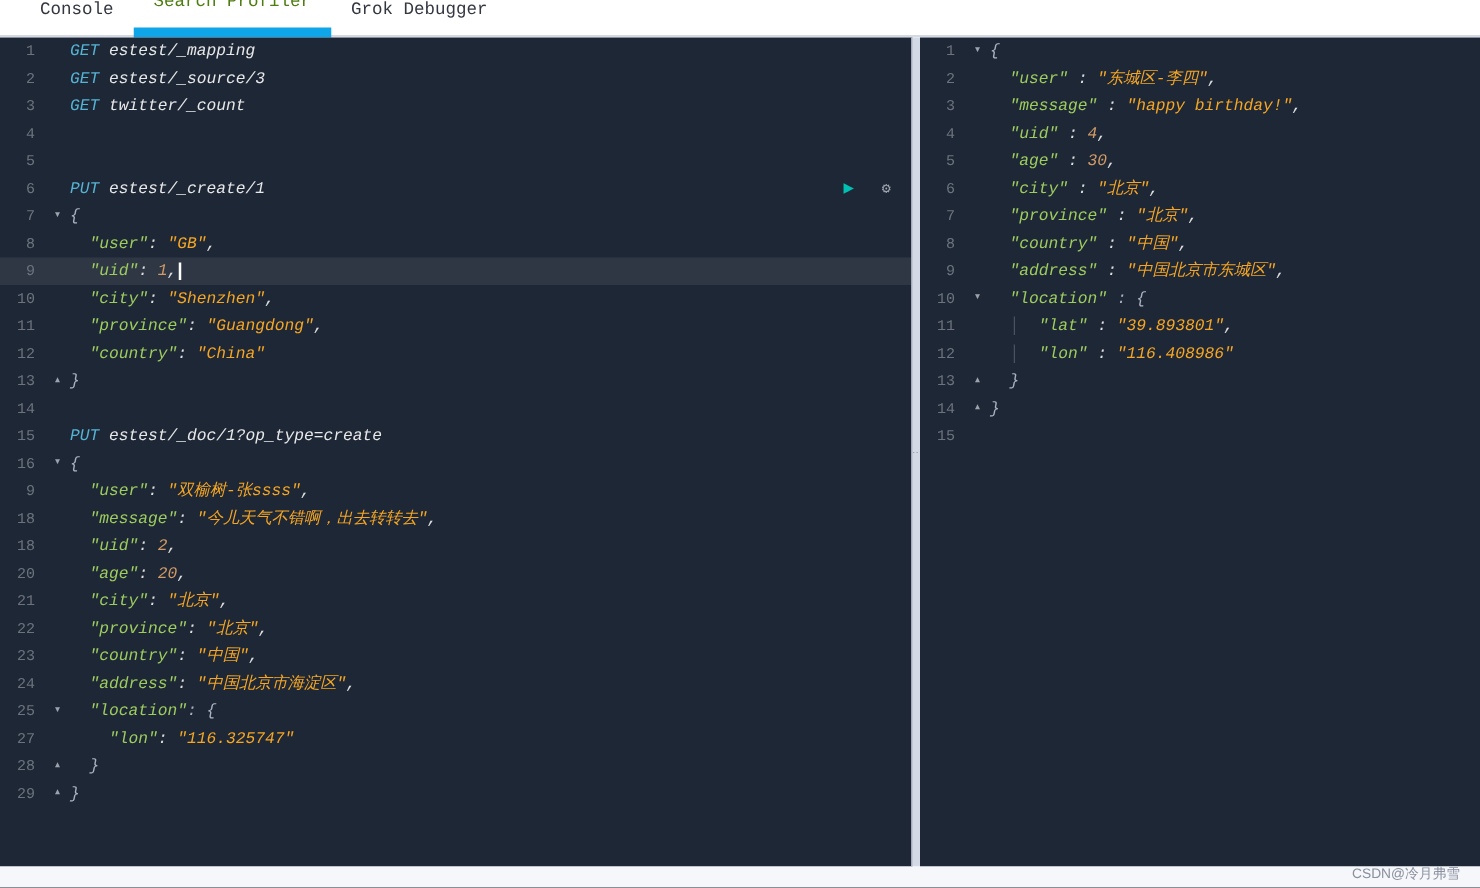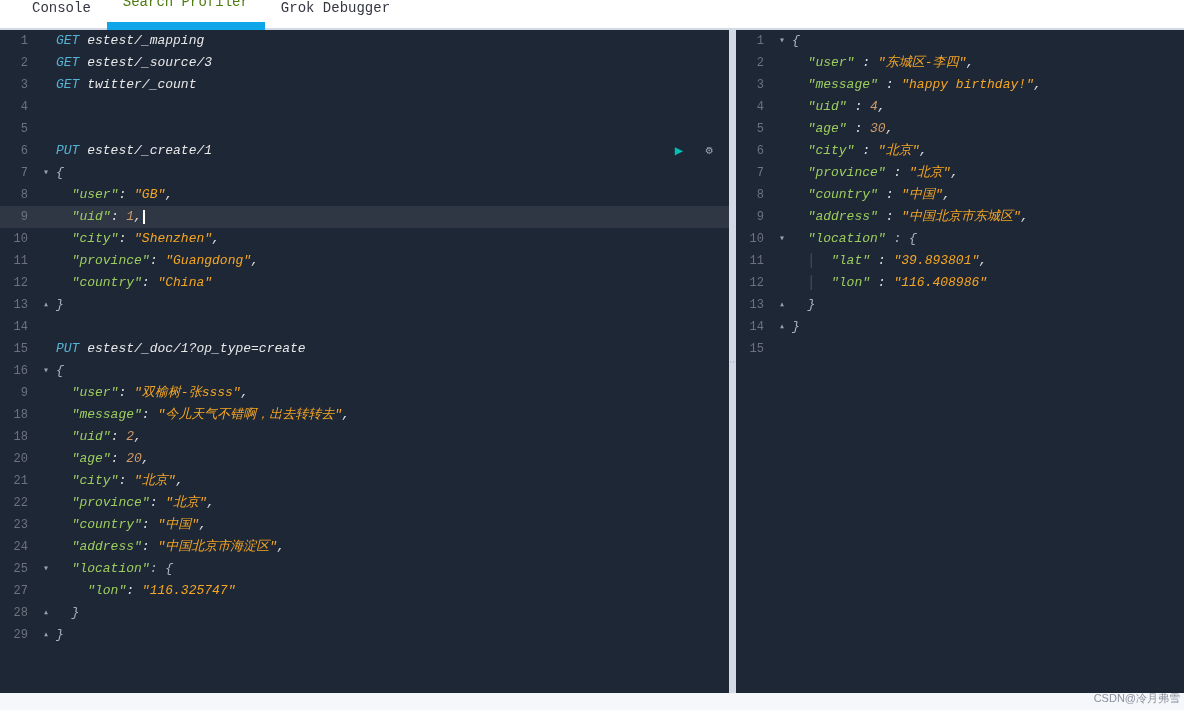--- a/index.html
+++ b/index.html
@@ -185,21 +185,21 @@
 
     
     ::-webkit-scrollbar { width: 8px; }
     ::-webkit-scrollbar-track { background: #1e2736; }
     ::-webkit-scrollbar-thumb { background: #3d4a5c; border-radius: 4px; }
 
     
     .watermark {
       position: fixed;
       bottom: 4px;
-      right: 4px;
+      right: 16px;
       font-size: 11px;
       color: #8a909e;
       font-family: sans-serif;
       user-select: none;
     }
   </style>
 </head>
 <body>
 
 <div class="tab-bar">

